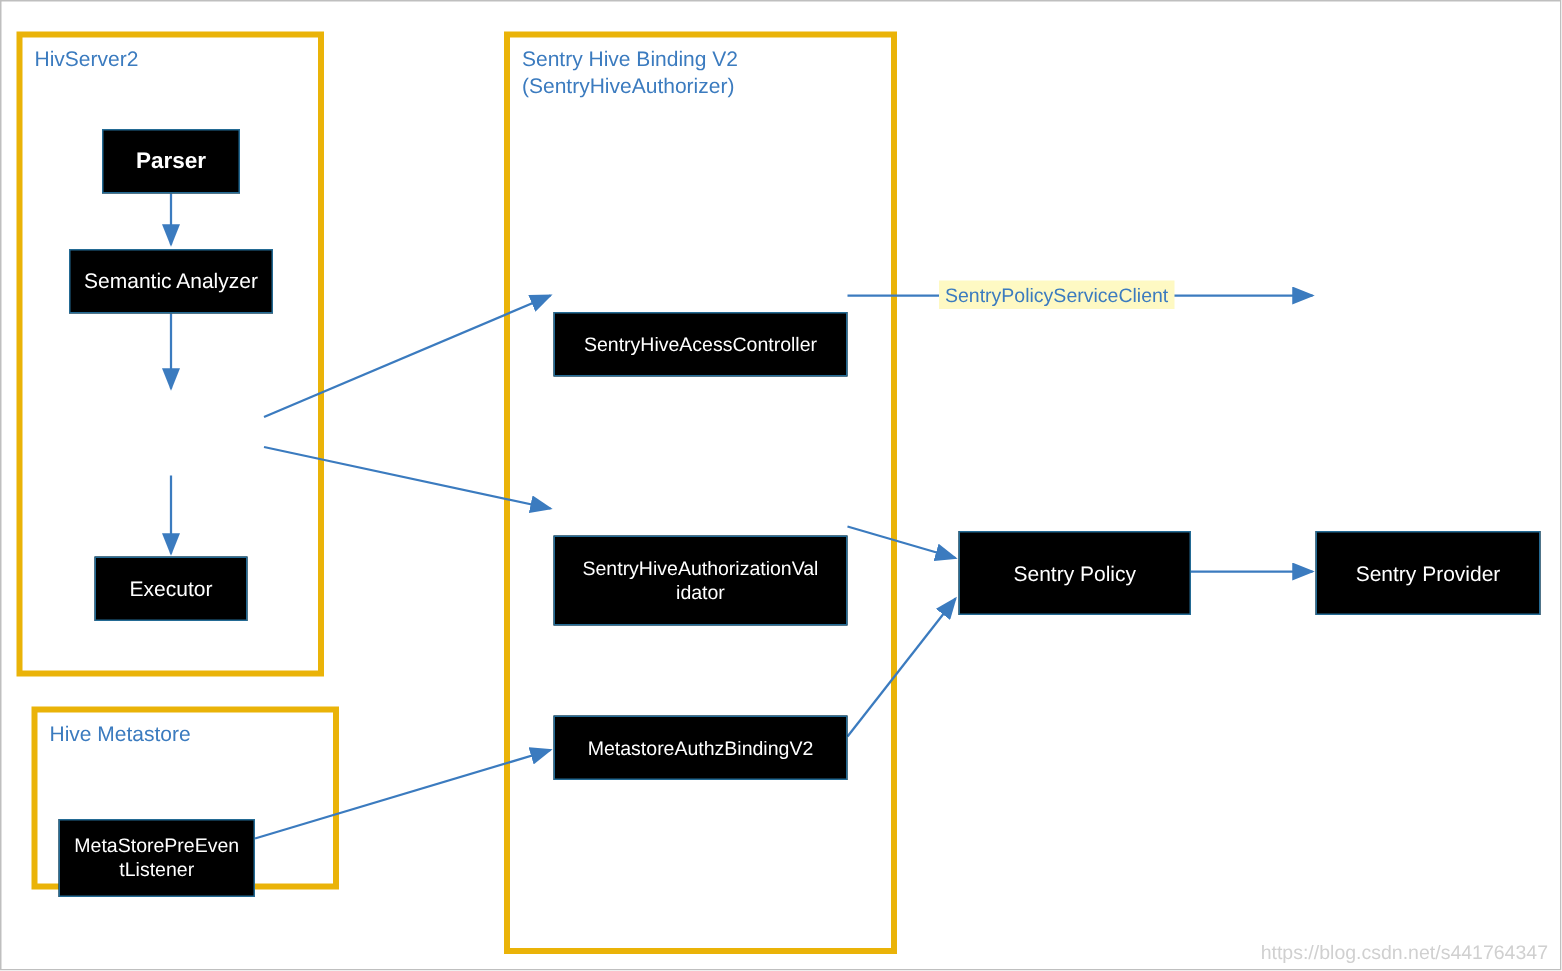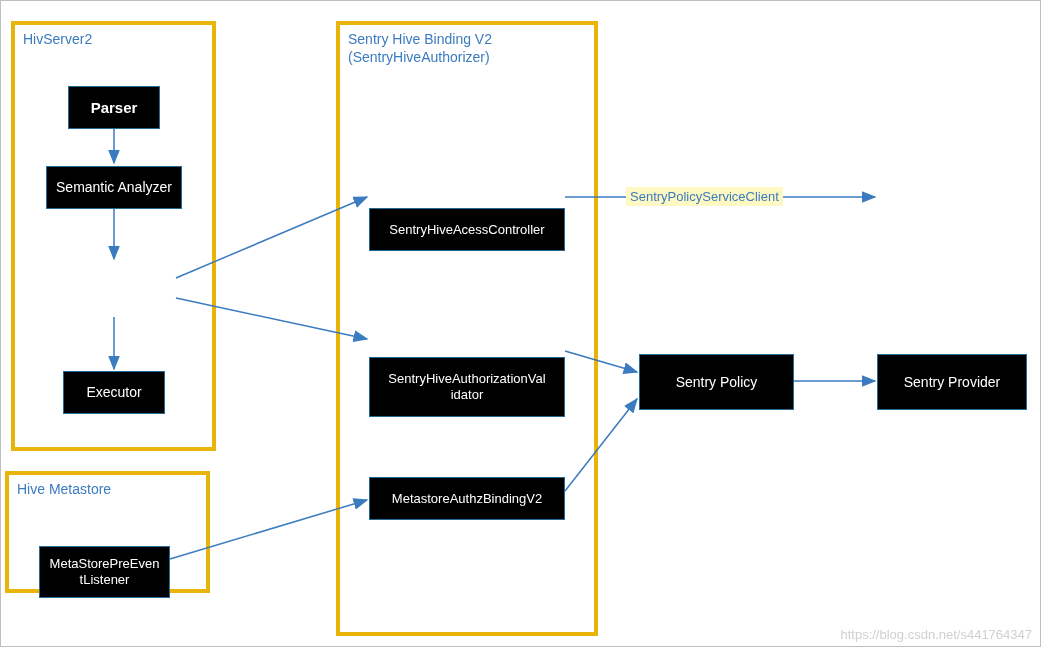--- a/index.html
+++ b/index.html
@@ -79,21 +79,21 @@
 
   <div class="group" style="left:10px; top:20px; width:205px; height:430px;">
     <div class="group-title">HivServer2</div>
   </div>
 
   <div class="group" style="left:335px; top:20px; width:262px; height:615px;">
     <div class="group-title">Sentry Hive Binding V2
 (SentryHiveAuthorizer)</div>
   </div>
 
-  <div class="group" style="left:4px; top:470px; width:205px; height:122px;">
+  <div class="group" style="left:20px; top:470px; width:205px; height:122px;">
     <div class="group-title">Hive Metastore</div>
   </div>
 
   <svg class="arrows">
     <defs>
       <marker id="arrowhead" markerWidth="10" markerHeight="8" refX="9" refY="4" orient="auto">
         <path d="M0,0 L10,4 L0,8 Z" fill="#3b7bbf"></path>
       </marker>
     </defs>
 

